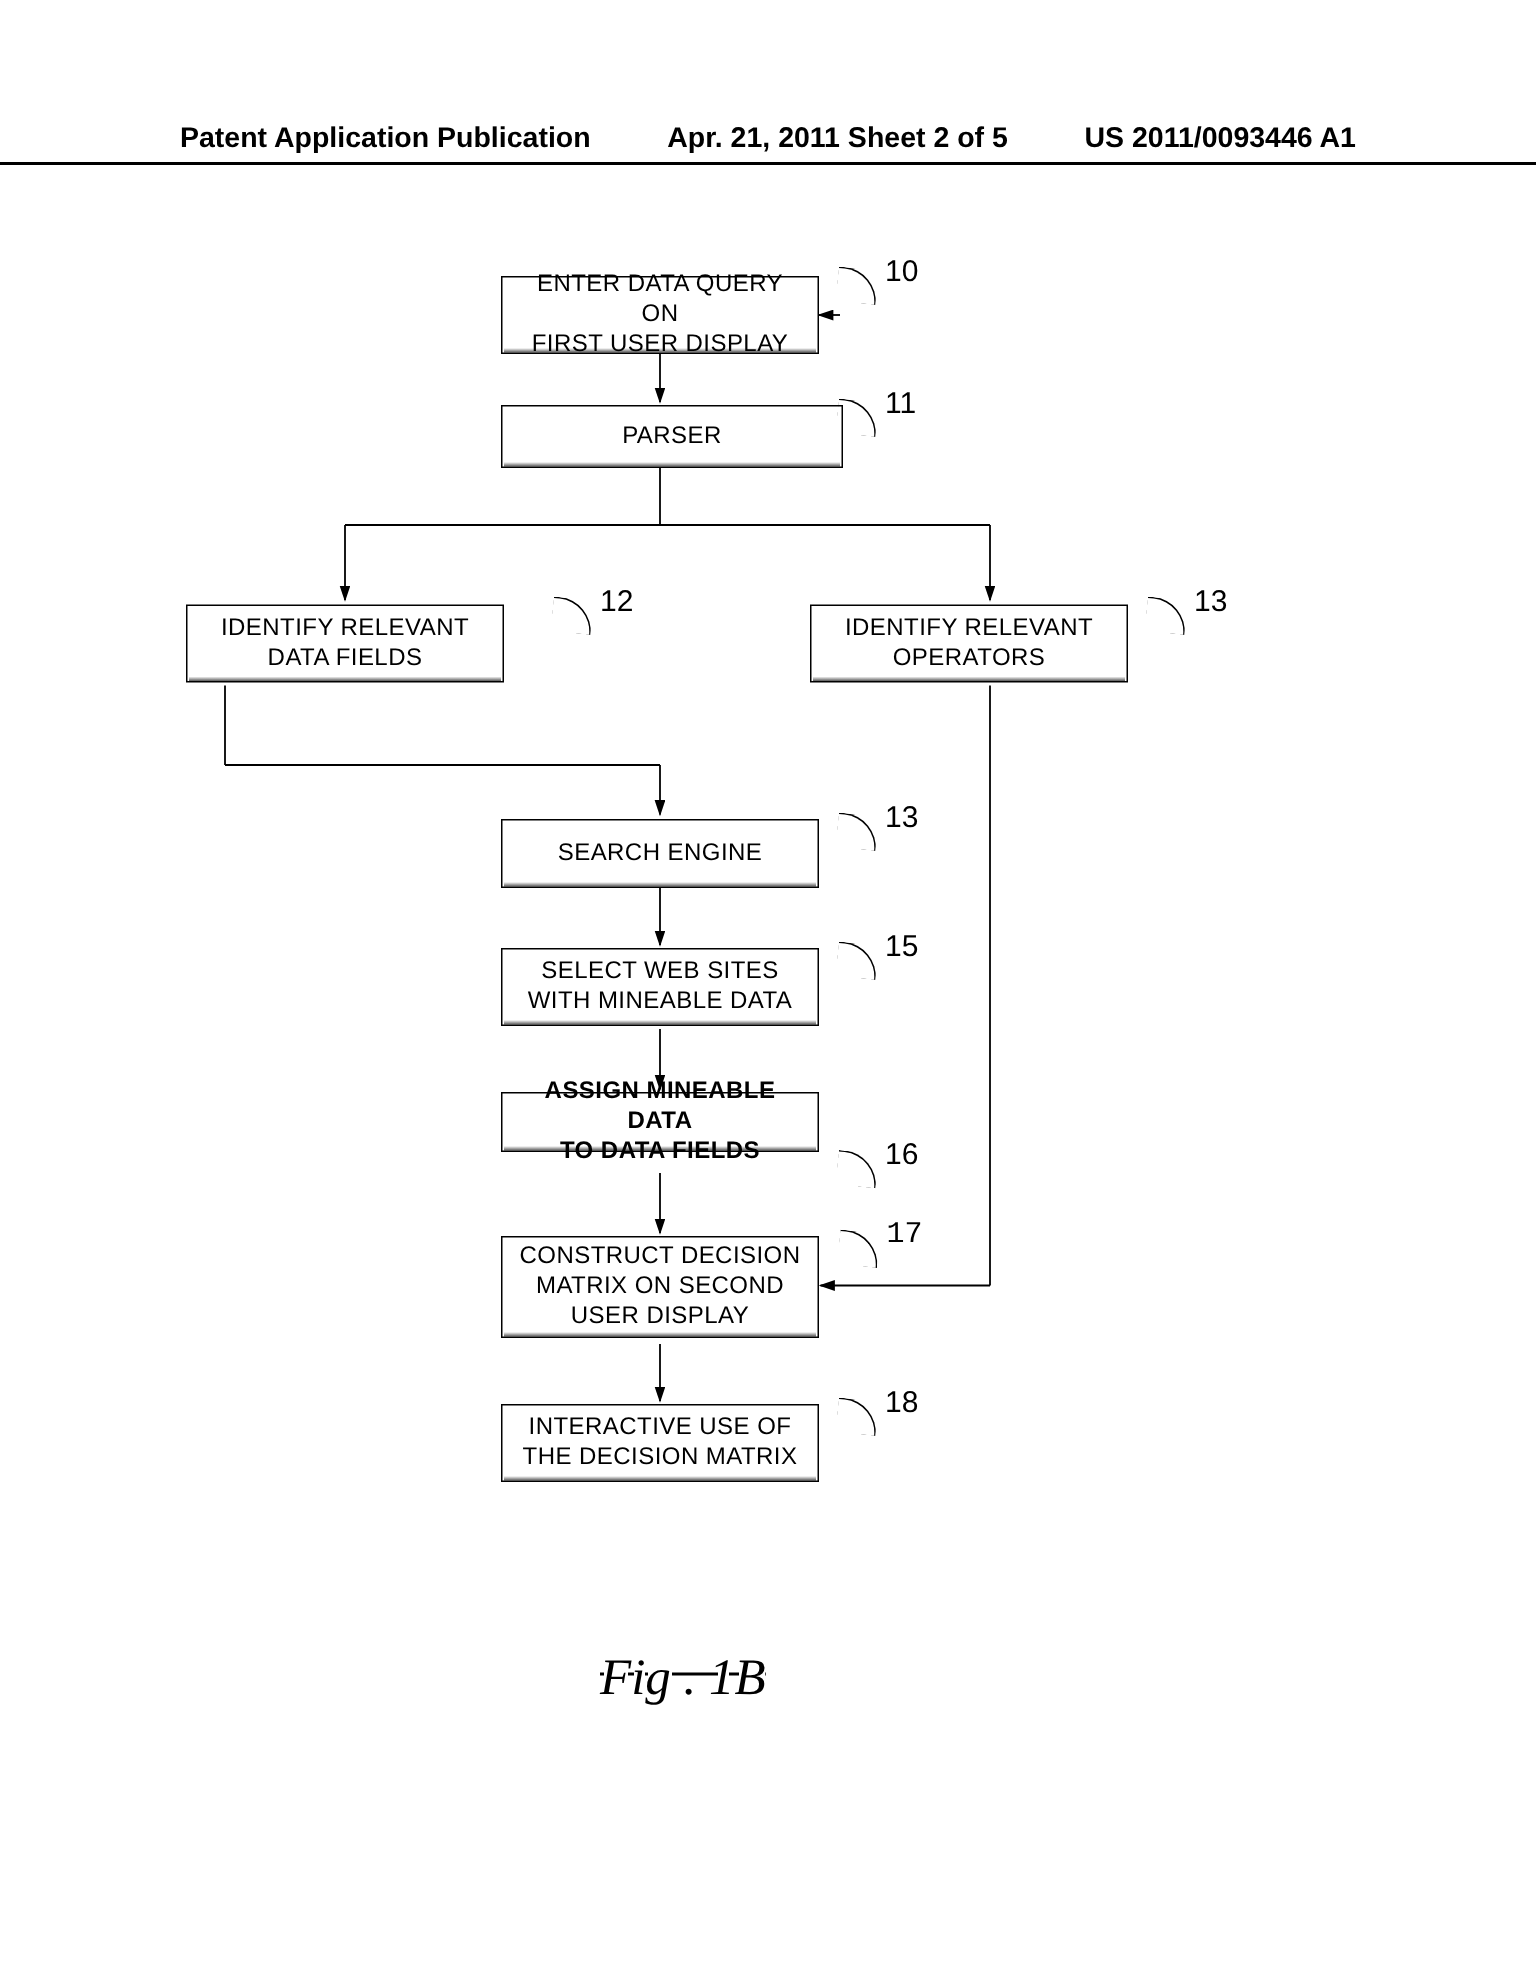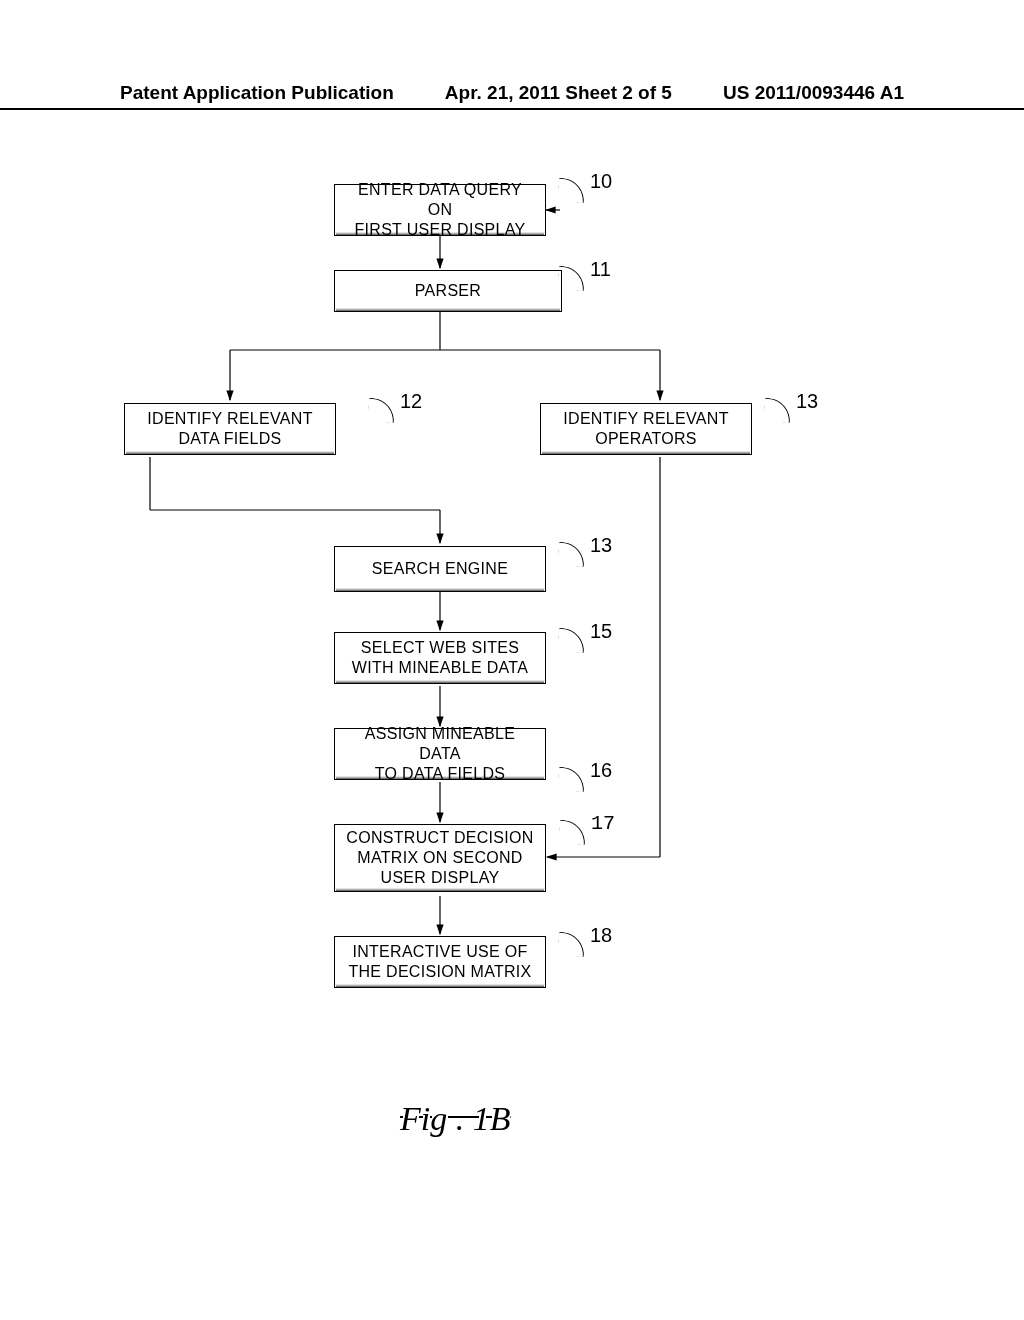--- a/index.html
+++ b/index.html
@@ -143,21 +143,21 @@
 
 <div class="box" style="left:540px; top:403px; width:212px; height:52px;">IDENTIFY RELEVANT<br>OPERATORS</div>
 <div class="ref" style="left:796px; top:390px;">13</div>
 
 <div class="box" style="left:334px; top:546px; width:212px; height:46px;">SEARCH ENGINE</div>
 <div class="ref" style="left:590px; top:534px;">13</div>
 
 <div class="box" style="left:334px; top:632px; width:212px; height:52px;">SELECT WEB SITES<br>WITH MINEABLE DATA</div>
 <div class="ref" style="left:590px; top:620px;">15</div>
 
-<div class="box" style="left:334px; top:728px; width:212px; height:52px;">ASSIGN MINEABLE DATA<br>TO DATA FIELDS</div>
+<div class="box" style="left:334px; top:728px; width:212px; height:40px;font-weight:bold;">ASSIGN MINEABLE DATA<br>TO DATA FIELDS</div>
 <div class="ref" style="left:590px; top:736px;margin-top:23px;">16</div>
 
 <div class="box" style="left:334px; top:824px; width:212px; height:68px;">CONSTRUCT DECISION<br>MATRIX ON SECOND<br>USER DISPLAY</div>
 <div class="ref" style="left:591px; top:812px;font-family:Liberation Mono, monospace;">17</div>
 
 <div class="box" style="left:334px; top:936px; width:212px; height:52px;">INTERACTIVE USE OF<br>THE DECISION MATRIX</div>
 <div class="ref" style="left:590px; top:924px;">18</div>
 
 <div class="fig" style="left:400px; top:1100px;">
   <span class="underline">Fig . 1B</span>

